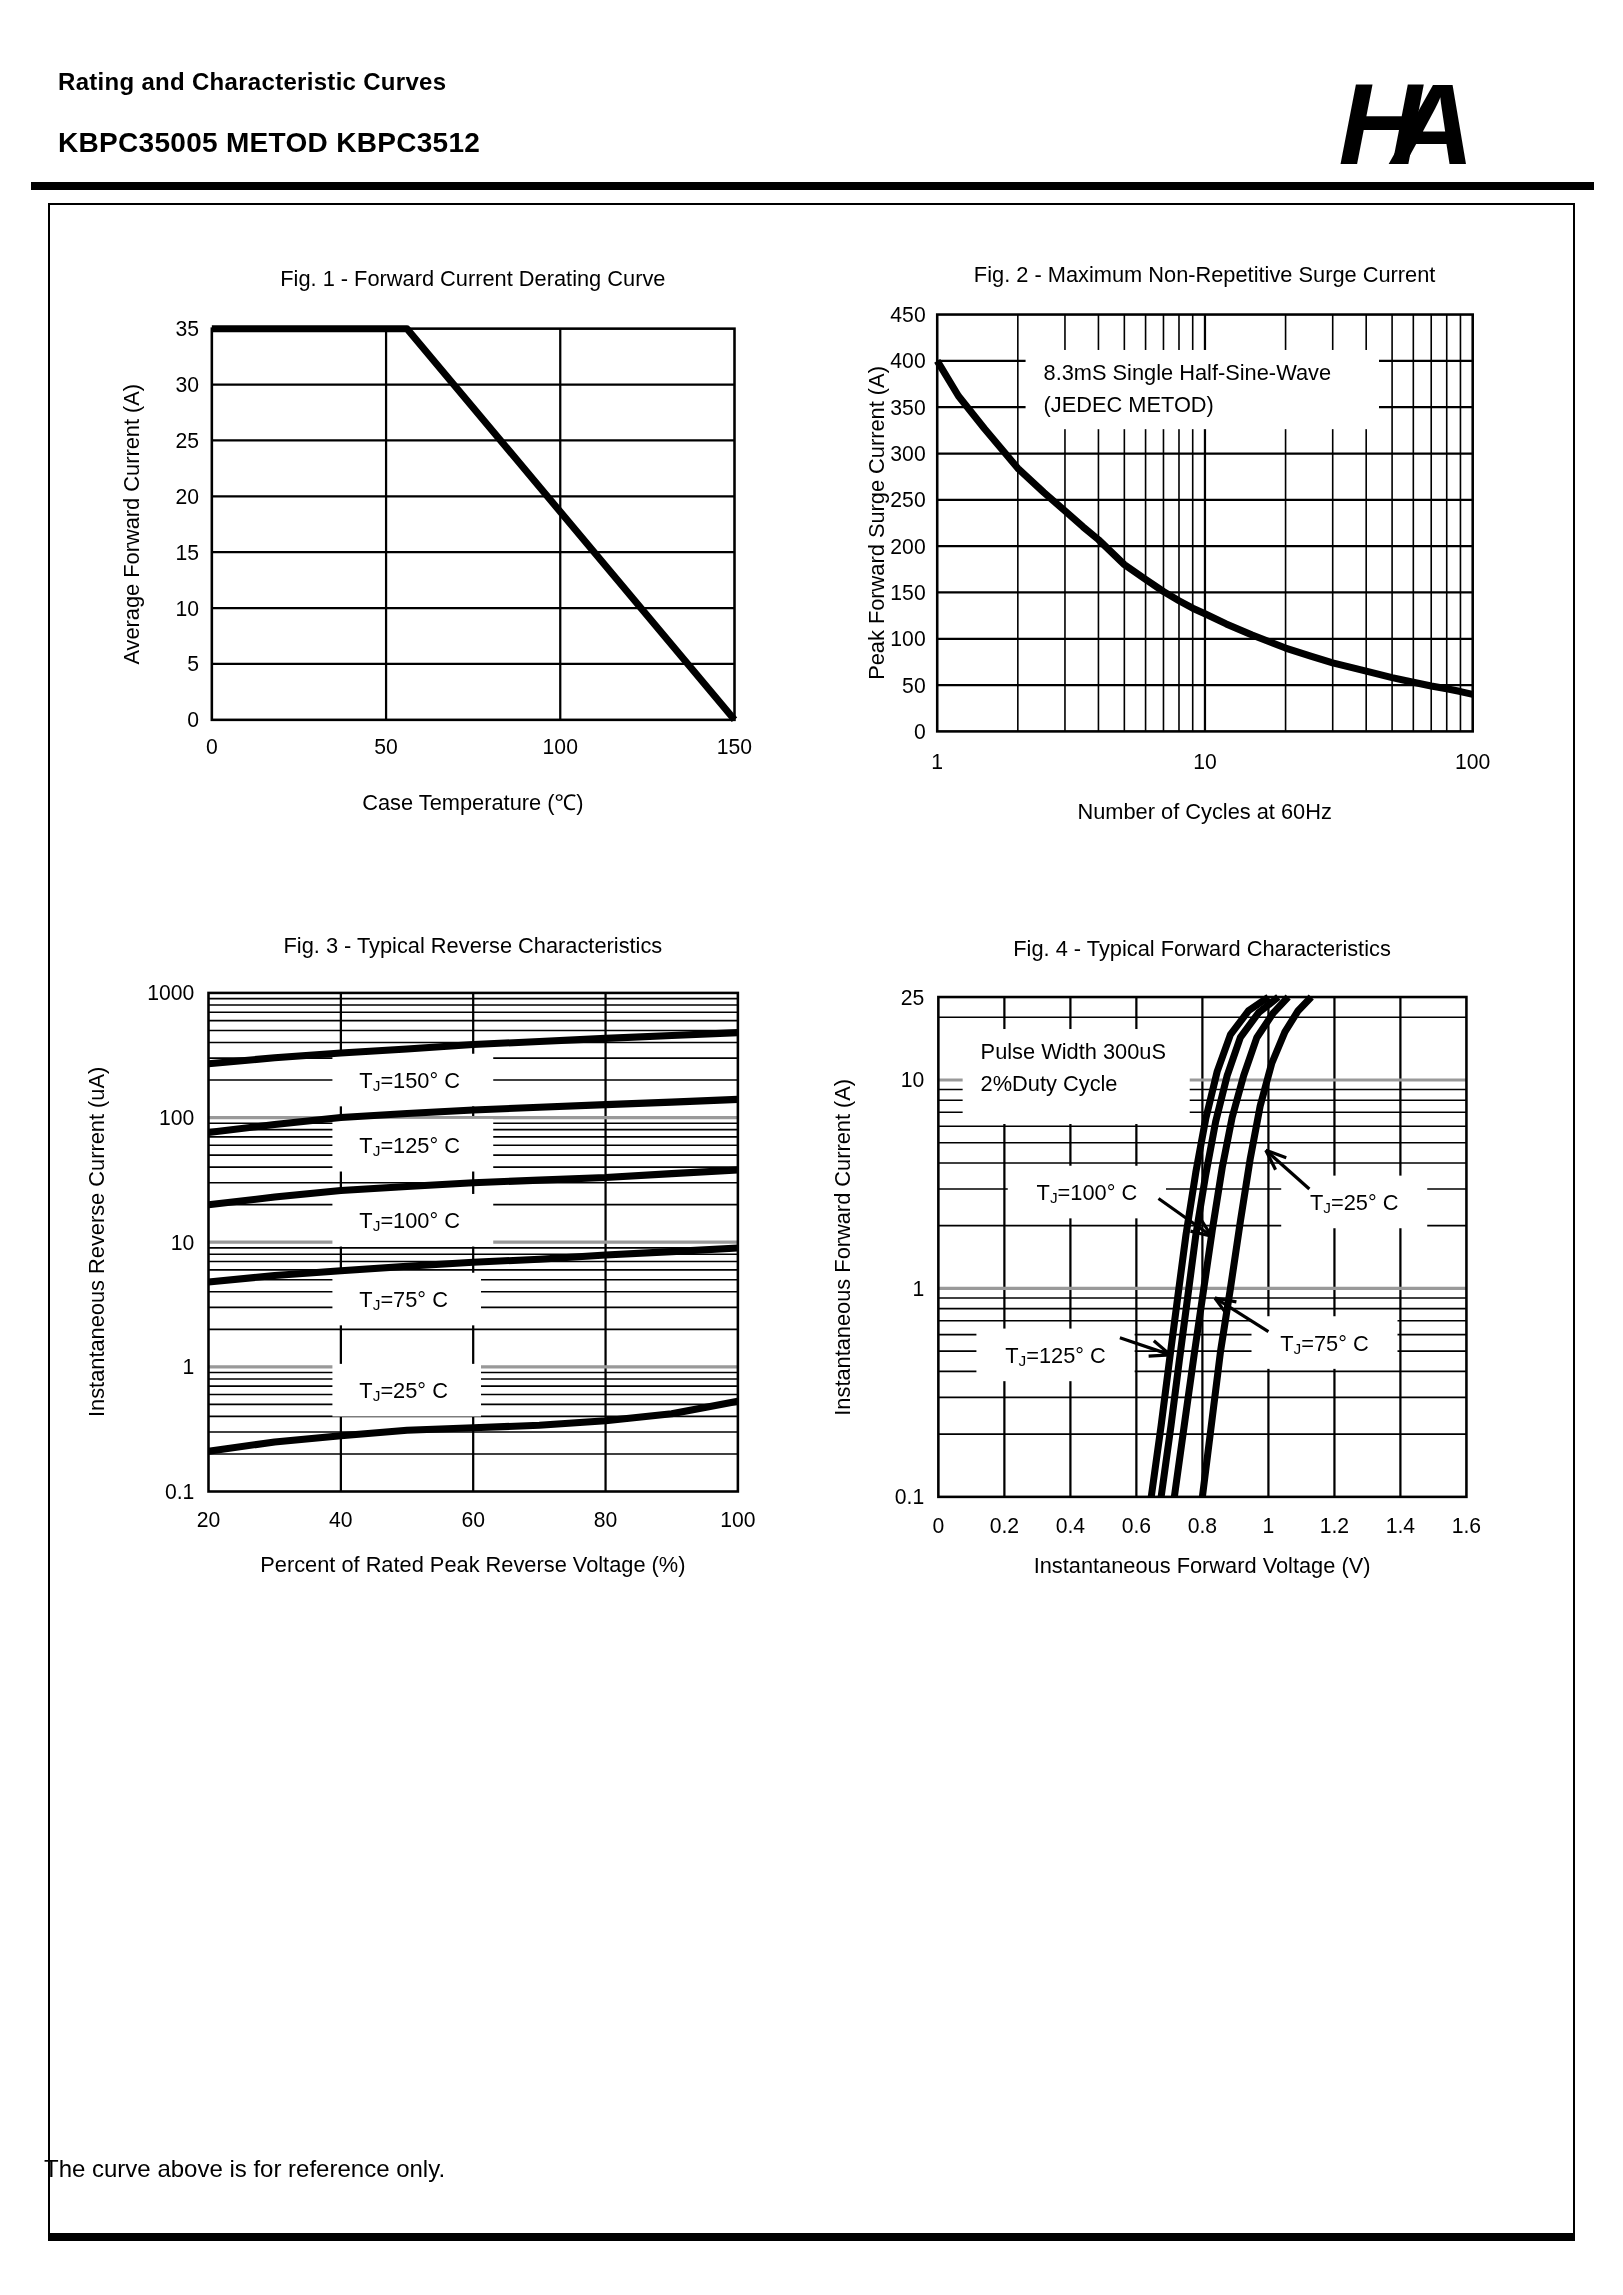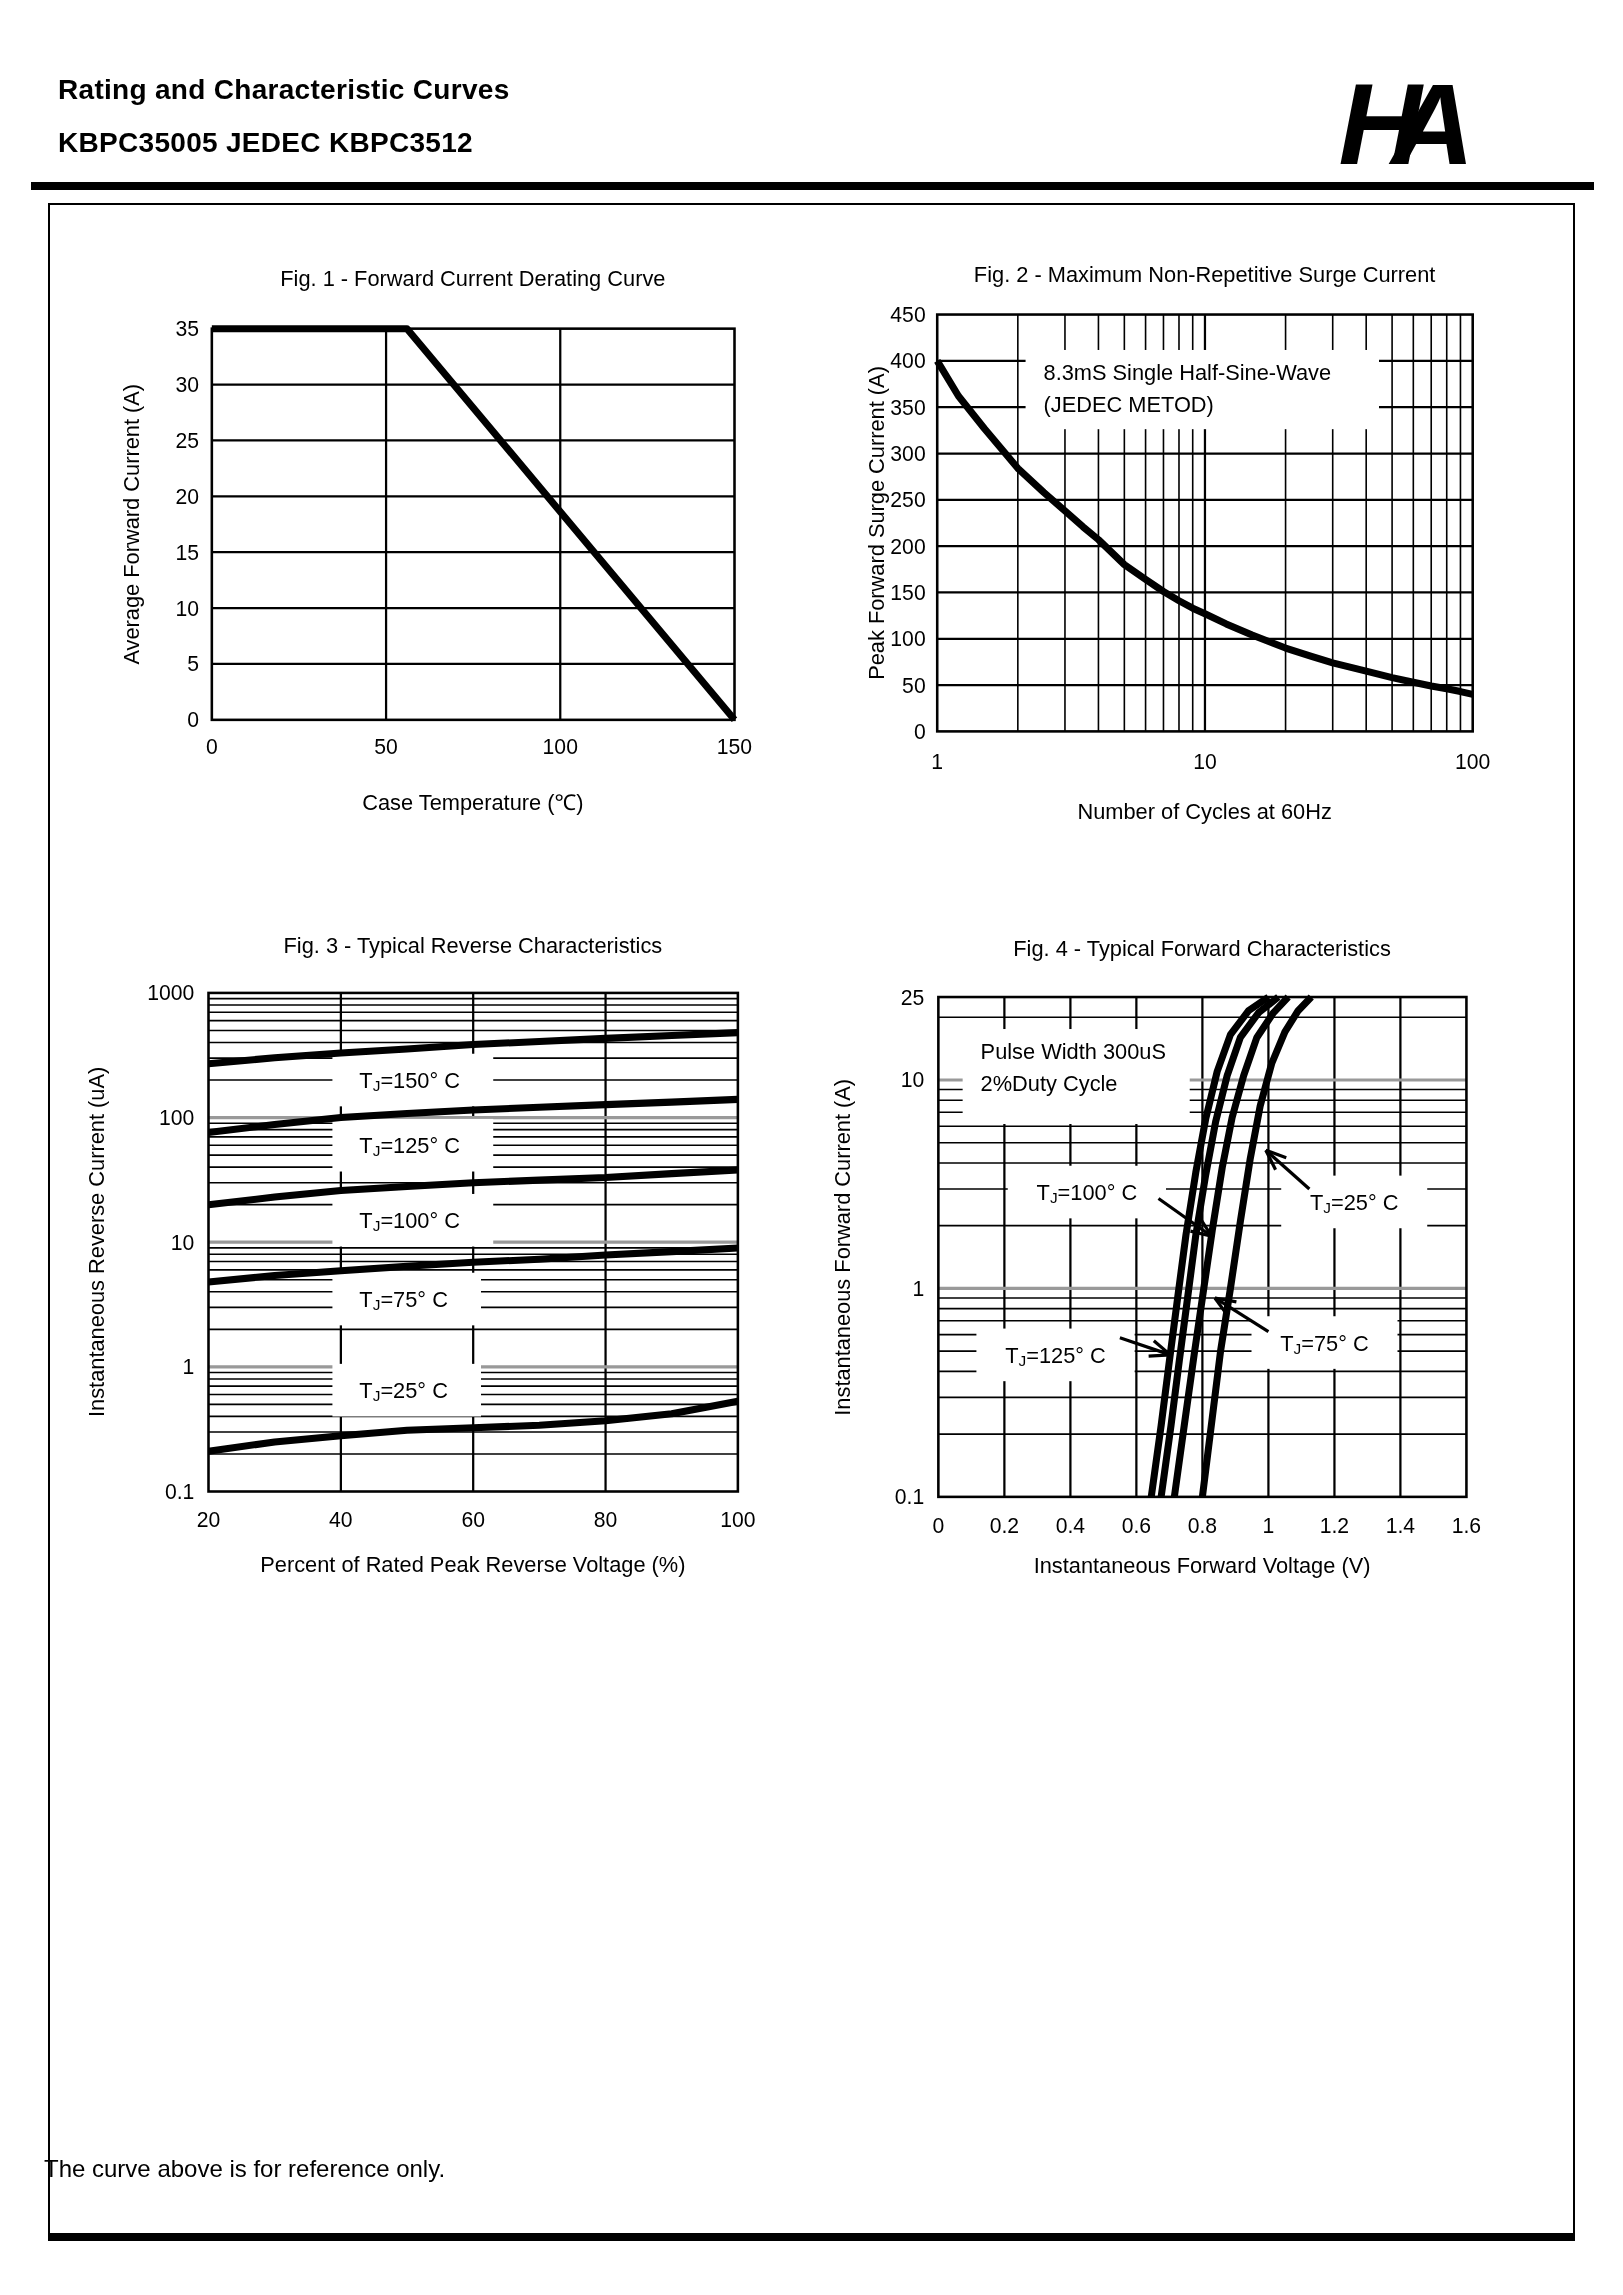--- a/index.html
+++ b/index.html
@@ -1,34 +1,34 @@
 <!DOCTYPE html>
 <html style="font-size:10.3px"><head>
 <meta charset="utf-8">
 <style>
   html,body{margin:0;padding:0;background:#fff;}
   .page{position:relative;width:1624px;height:2295px;background:#ffffff;
         font-family:"Liberation Sans", sans-serif;color:#000;overflow:hidden;}
-  .doc-title{position:absolute;left:58px;top:74px;font-size:28px;font-weight:bold;letter-spacing:0.3px;}
+  .doc-title{position:absolute;left:58px;top:68px;font-size:24px;font-weight:bold;letter-spacing:0.3px;}
   .doc-subtitle{position:absolute;left:58px;top:127px;font-size:28px;font-weight:bold;letter-spacing:0.3px;}
   .header-rule{position:absolute;left:31px;top:182px;width:1563px;height:8.3px;background:#000;}
   .logo{position:absolute;left:1303px;top:56px;width:276px;height:125px;}
   .content-box{position:absolute;left:48px;top:203px;width:1527px;height:2038px;
                border:2.6px solid #000;border-bottom-width:8.3px;box-sizing:border-box;}
   .stage{position:absolute;left:0;top:0;width:1624px;height:2295px;}
   .footer-note{position:absolute;left:44px;top:2155px;font-size:24px;}
   svg text{font-family:"Liberation Sans", sans-serif;fill:#000;}
 </style>
 </head>
 <body>
 
 <div class="page">
 
   <div class="doc-title">Rating and Characteristic Curves</div>
-  <div class="doc-subtitle">KBPC35005 JEDEC KBPC3512</div>
+  <div class="doc-subtitle">KBPC35005 METOD KBPC3512</div>
 
   <svg class="logo" viewBox="0 0 430 195">
     <text x="55" y="168" font-family="DejaVu Serif, serif" font-style="italic" font-weight="bold" font-size="180" letter-spacing="-48">HA</text>
   </svg>
 
   <div class="header-rule"></div>
   <div class="content-box"></div>
 
   <div class="stage" id="stage">
       <svg viewBox="80 380 1210 920" style="position: absolute; left: 51px; top: 244px; width: 777px; height: 590px;">

